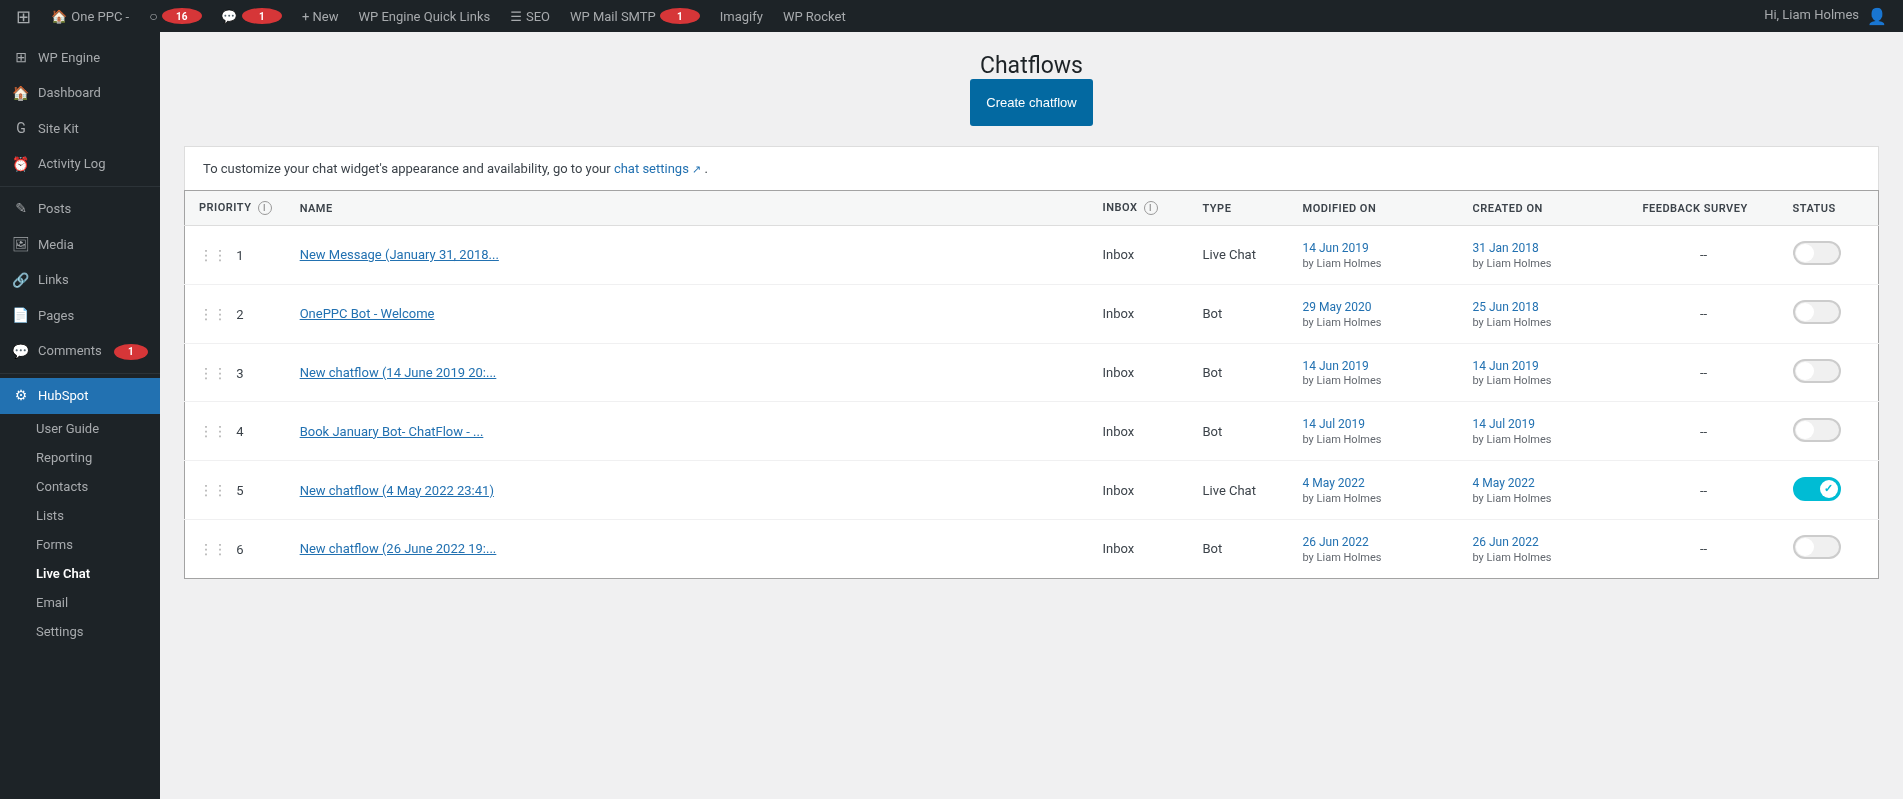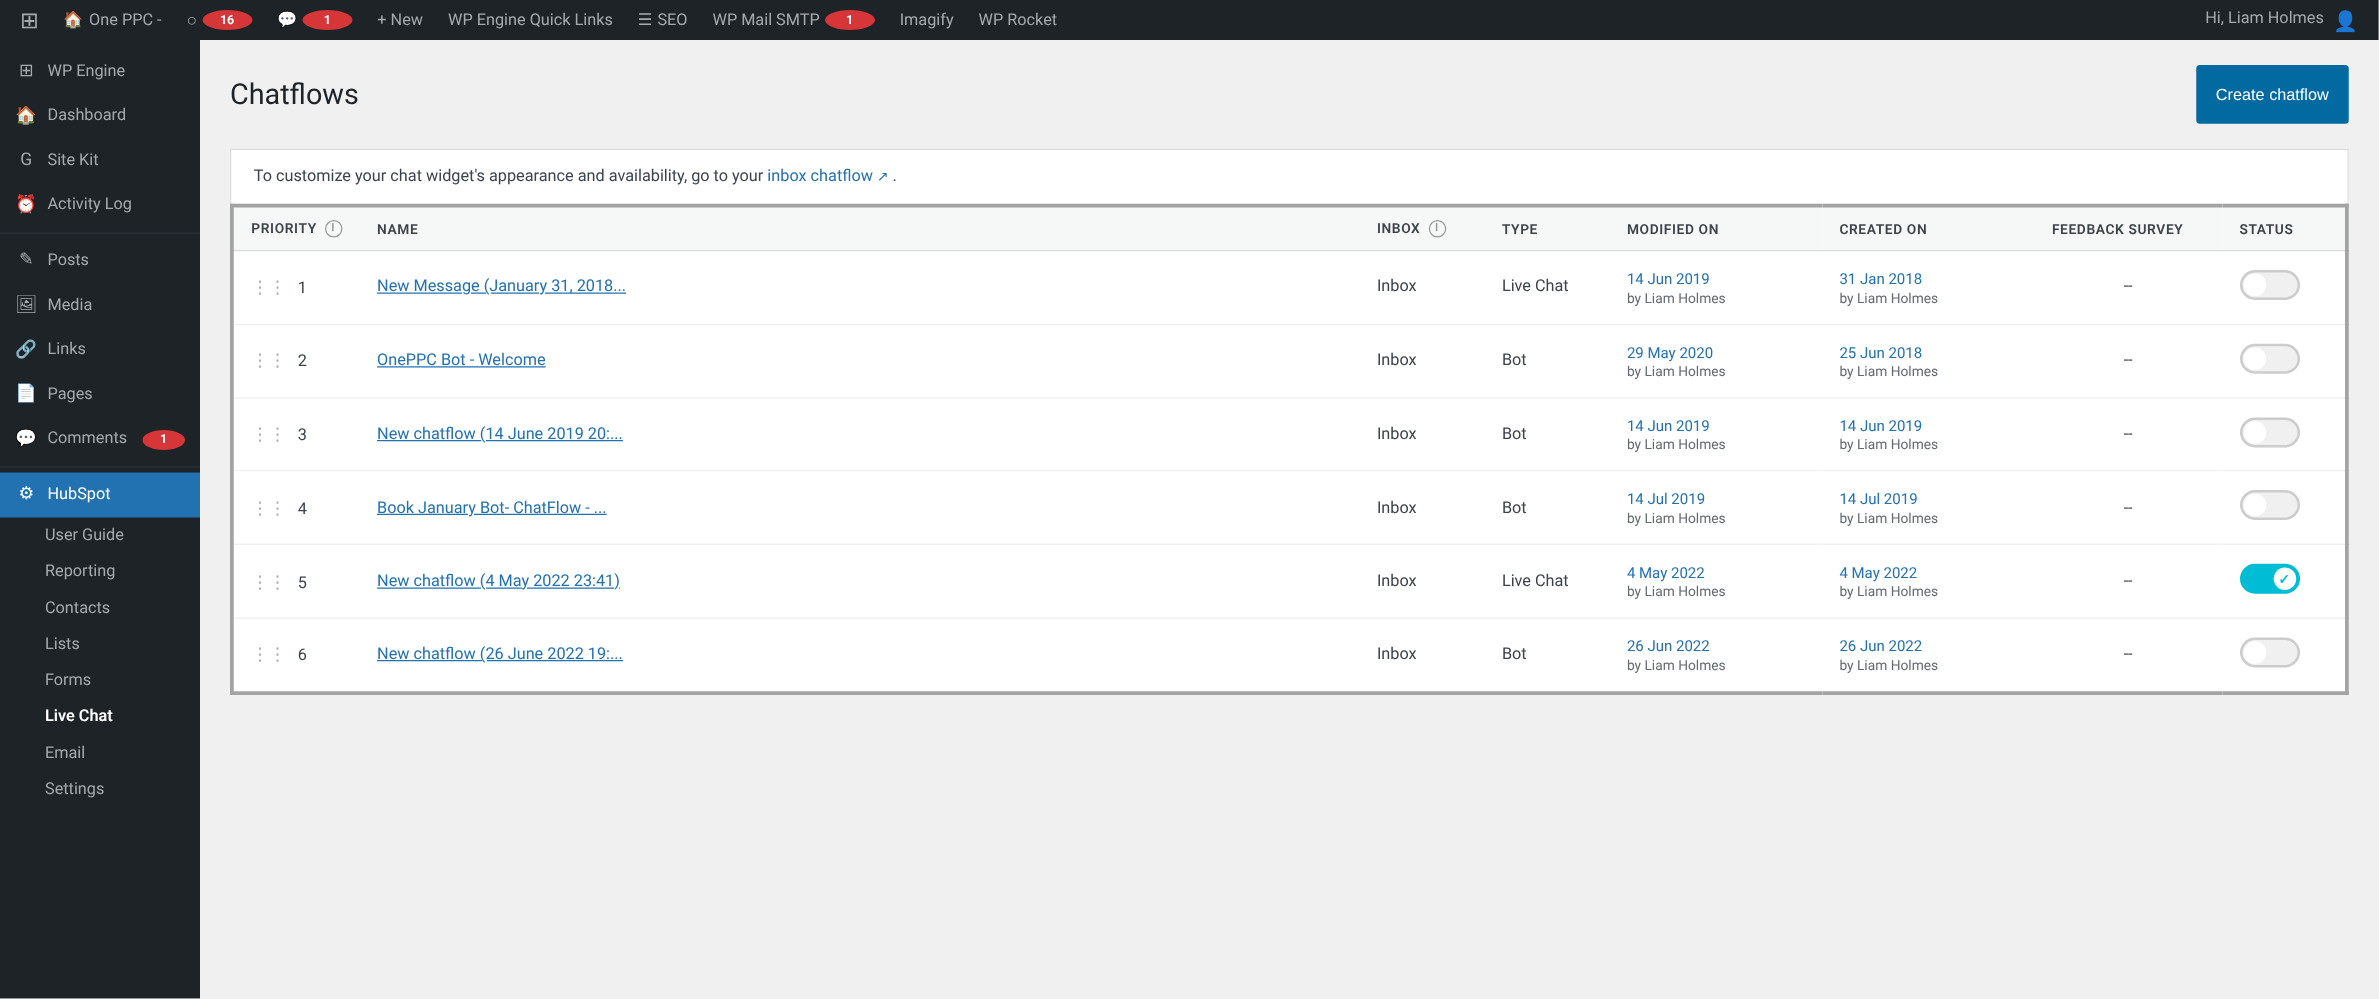--- a/index.html
+++ b/index.html
@@ -96,20 +96,21 @@
       overflow-y: auto;
       background: #f0f0f1;
       padding: 20px 24px;
     }
 
     .page-header {
       display: flex;
       align-items: center;
       justify-content: space-between;
       margin-bottom: 20px;
+      flex-direction: column;
     }
     .page-title {
       font-size: 23px;
       font-weight: 400;
       color: #1d2327;
     }
     .create-btn {
       background: #0369a1;
       color: #fff;
       border: none;
@@ -126,21 +127,21 @@
       border-bottom: none;
       padding: 14px 18px;
       font-size: 13px;
       color: #3c434a;
     }
     .info-bar a { color: #2271b1; text-decoration: none; }
 
     
     .chatflows-table {
       background: #fff;
-      border: 3px solid #a3a3a3;
+      border: 1px solid #a3a3a3;
       width: 100%;
       border-collapse: collapse;
     }
     .chatflows-table thead tr {
       background: #f6f7f7;
       border-bottom: 1px solid #ddd;
     }
     .chatflows-table th {
       padding: 10px 14px;
       text-align: left;
@@ -364,21 +365,21 @@
   </div>
 
   <div id="main-content">
     <div class="page-header">
       <h1 class="page-title">Chatflows</h1>
       <button class="create-btn">Create chatflow</button>
     </div>
 
     <div class="info-bar">
       <span>To customize your chat widget's appearance and availability, go to your</span>
-      <a href="#">inbox chatflow</a>
+      <a href="#">chat settings</a>
       <span style="font-size:11px; color:#2271b1;"> ↗</span>
       <span>.</span>
     </div>
 
     <table class="chatflows-table">
       <thead>
         <tr>
           <th class="col-priority">
             <span>PRIORITY</span>
             <span class="info-icon">i</span>

